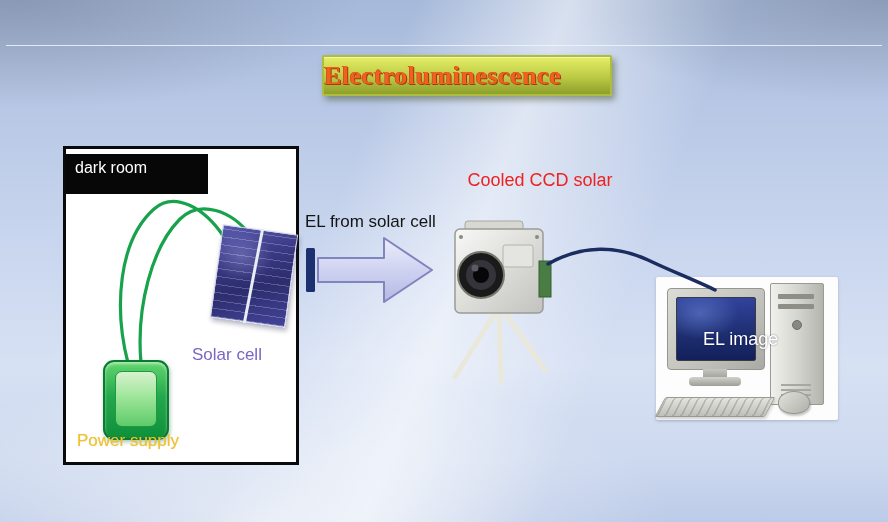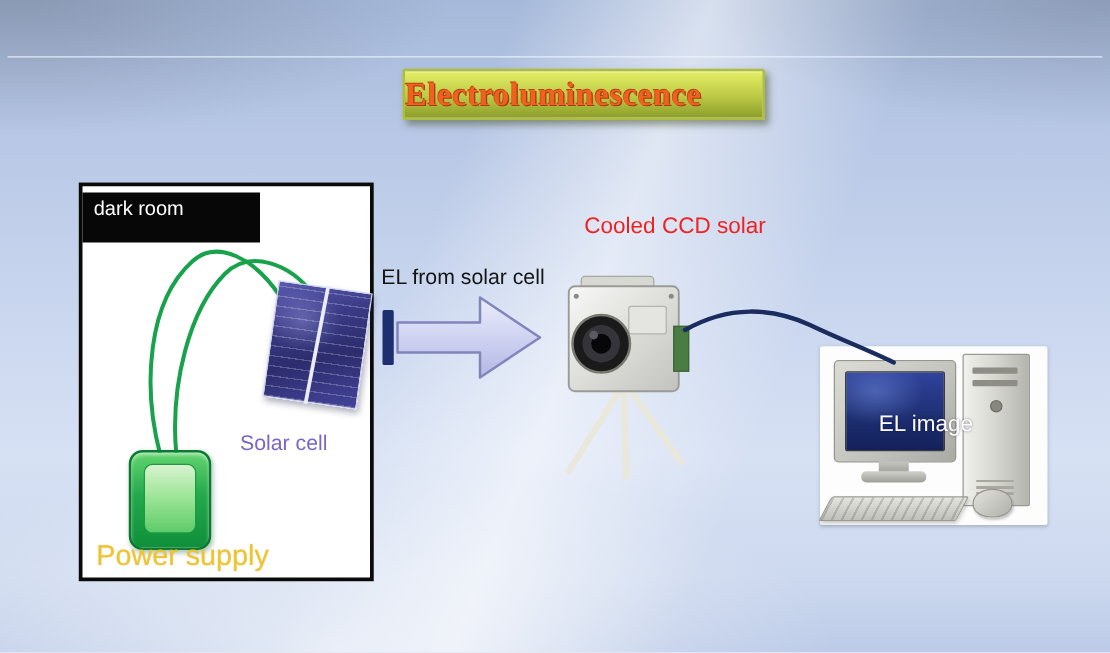--- a/index.html
+++ b/index.html
@@ -53,21 +53,21 @@
   .power-supply{
     position:absolute;left:37px;top:211px;width:62px;height:76px;border-radius:11px;
     background:linear-gradient(180deg,#63d56e 0%,#23a84c 45%,#0f8f3a 100%);
     border:2px solid #0a7a30;box-shadow:inset 0 2px 3px rgba(255,255,255,0.5), 1px 2px 4px rgba(20,80,40,0.35);
   }
   .ps-screen{
     position:absolute;left:10px;right:10px;top:9px;bottom:11px;border-radius:7px;
     background:linear-gradient(180deg,#d8f2cf 0%,#9fe69a 45%,#5ecb69 100%);
     border:1px solid #1d9a44;
   }
-  .power-supply-label{position:absolute;left:11px;top:282px;font-size:23px;color:#eec52e;white-space:nowrap;text-shadow:0 0 1px rgba(180,130,10,0.4);}
+  .power-supply-label{position:absolute;left:11px;top:282px;font-size:17px;color:#eec52e;white-space:nowrap;text-shadow:0 0 1px rgba(180,130,10,0.4);}
   .beam-label{position:absolute;left:305px;top:212px;font-size:17px;color:#141414;white-space:nowrap;}
   .arrow{position:absolute;left:300px;top:230px;width:140px;height:80px;}
   .ccd-label{position:absolute;left:440px;top:170px;width:200px;text-align:center;font-size:18px;color:#ee2222;white-space:nowrap;}
   .camera{position:absolute;left:435px;top:215px;width:135px;height:180px;}
   .cable{position:absolute;left:543px;top:238px;width:180px;height:60px;}
   .computer{
     position:absolute;left:656px;top:277px;width:182px;height:143px;background:#fdfdfd;
     border-radius:2px;box-shadow:0 1px 3px rgba(80,90,110,0.3);
   }
   .monitor{

